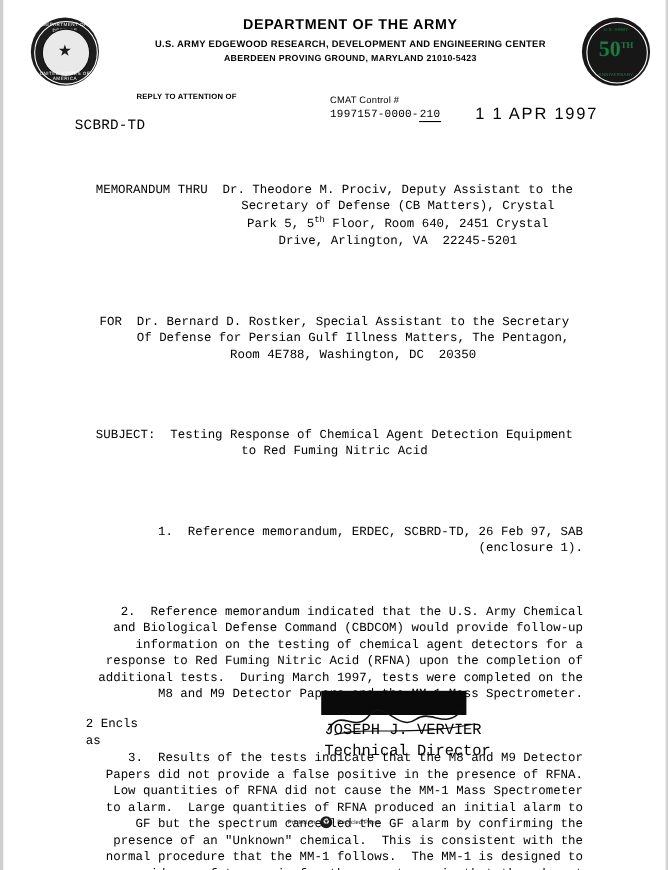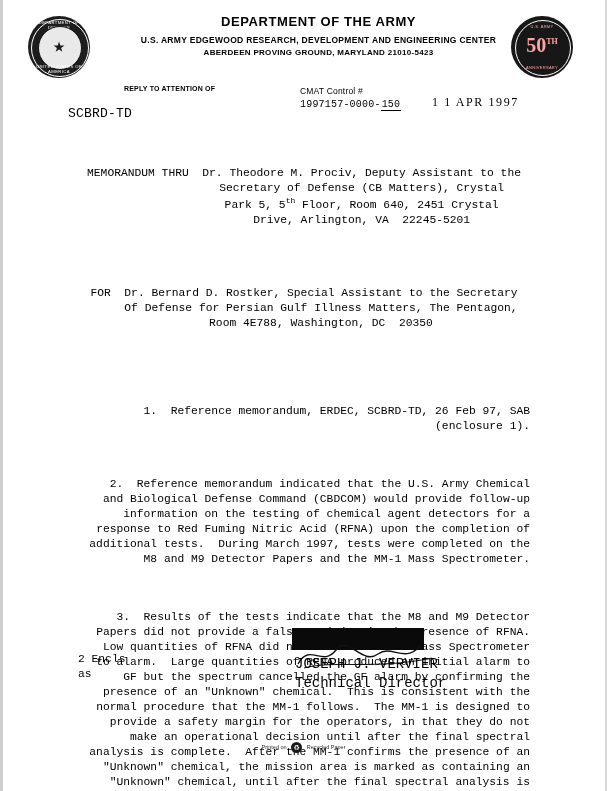--- a/index.html
+++ b/index.html
@@ -98,27 +98,27 @@
     font-family: "Liberation Sans", sans-serif;
     font-size: 4.2px;
     letter-spacing: 0.4px;
   }
   .seal .t-top { top: 4px; }
   .seal .t-bot { bottom: 4px; }
 
   
   .seal2 {
     position: absolute;
-    right: 34px;
+    right: 16px;
     top: 16px;
     width: 62px;
     height: 62px;
     border-radius: 50%;
     background: #171717;
-    color: #fca5a5;
+    color: #15803d;
     overflow: hidden;
   }
   .seal2 .ring {
     position: absolute;
     left: 4px; top: 4px;
     width: 54px; height: 54px;
     border-radius: 50%;
     border: 1px solid #fff;
   }
   .seal2 .big {
@@ -179,22 +179,22 @@
   }
   .cmat .num .suffix {
     display: inline-block;
     border-bottom: 1.5px solid #000;
     padding: 0 1px;
   }
   .datestamp {
     position: absolute;
     left: 432px;
     top: 95px;
-    font-family: Liberation Serif, serif;
-    font-size: 12px;
+    font-family: Liberation Sans, sans-serif;
+    font-size: 15px;
     letter-spacing: 1.6px;
   }
 
   .body {
     position: absolute;
     left: 78px;
     top: 136px;
     width: 452px;
     font-size: 11.3px;
     line-height: 1.33;
@@ -287,35 +287,37 @@
     <div class="l2">U.S. ARMY EDGEWOOD RESEARCH, DEVELOPMENT AND ENGINEERING CENTER</div>
     <div class="l3">ABERDEEN PROVING GROUND, MARYLAND 21010-5423</div>
   </div>
 
   <div class="reply">REPLY TO
 ATTENTION OF</div>
   <div class="office">SCBRD-TD</div>
 
   <div class="cmat">
     <span>CMAT Control #</span>
-    <span class="num"><span>1997157-0000-</span><span class="suffix">150</span></span>
+    <span class="num"><span>1997157-0000-</span><span class="suffix">210</span></span>
   </div>
 
   <div class="datestamp">1 1 APR 1997</div>
 
   <div class="body">
     <div class="blk"><span>MEMORANDUM THRU</span>  <span>Dr. Theodore M. Prociv, Deputy Assistant to the
                  Secretary of Defense (CB Matters), Crystal
                  Park 5, 5</span><span class="sup">th</span><span> Floor, Room 640, 2451 Crystal
                  Drive, Arlington, VA  22245-5201</span></div>
 
     <div class="blk"><span>FOR</span><span>  Dr. Bernard D. Rostker, Special Assistant to the Secretary
      Of Defense for Persian Gulf Illness Matters, The Pentagon,
      Room 4E788, Washington, DC  20350</span></div>
 
+    <div class="blk"><span>SUBJECT:</span><span>  Testing Response of Chemical Agent Detection Equipment
+to Red Fuming Nitric Acid</span></div>
 
     <div class="para">1.  Reference memorandum, ERDEC, SCBRD-TD, 26 Feb 97, SAB
 (enclosure 1).</div>
     <div class="para">2.  Reference memorandum indicated that the U.S. Army Chemical
 and Biological Defense Command (CBDCOM) would provide follow-up
 information on the testing of chemical agent detectors for a
 response to Red Fuming Nitric Acid (RFNA) upon the completion of
 additional tests.  During March 1997, tests were completed on the
 M8 and M9 Detector Papers and the MM-1 Mass Spectrometer.</div>
     <div class="para">3.  Results of the tests indicate that the M8 and M9 Detector

